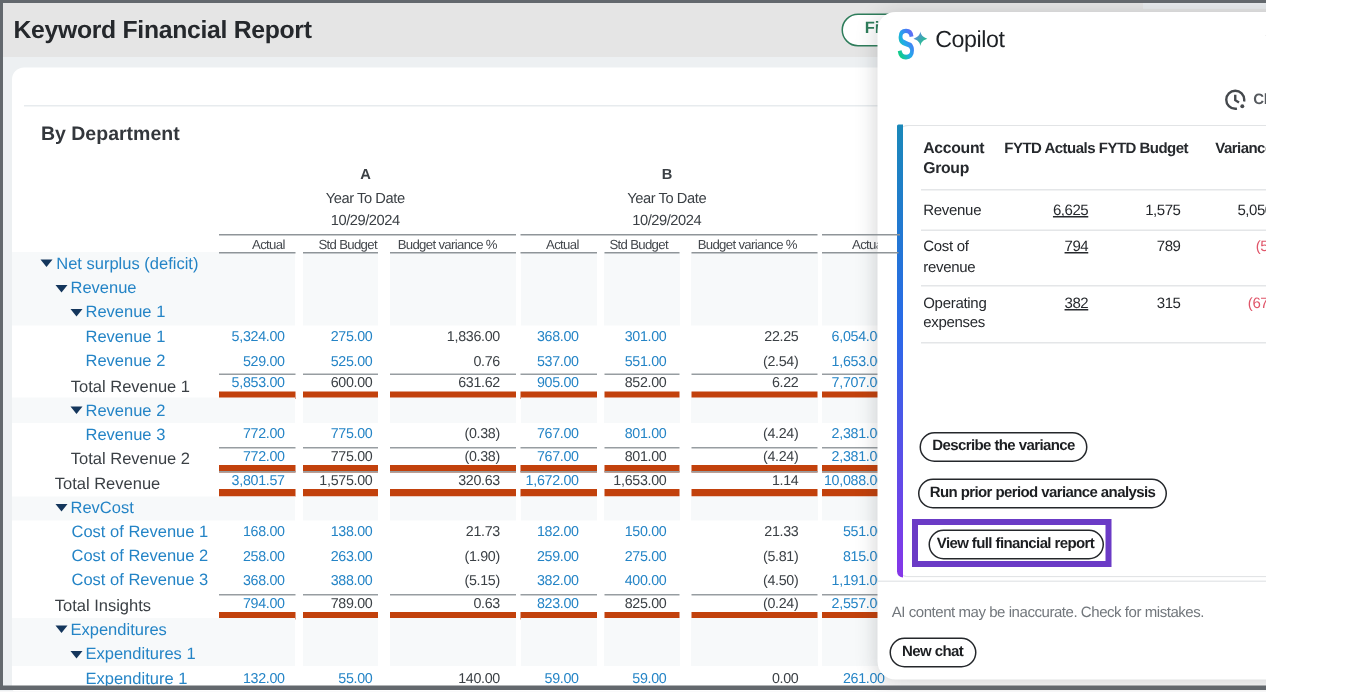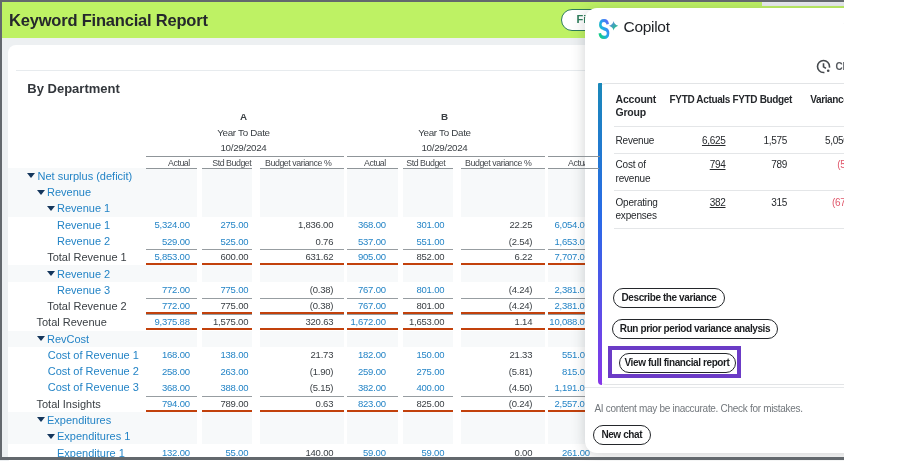--- a/index.html
+++ b/index.html
@@ -1,22 +1,22 @@
 <!DOCTYPE html>
 <html><head><meta charset="utf-8"><style>
 *{margin:0;padding:0;box-sizing:border-box}
 body{font-family:"Liberation Sans",sans-serif}
-#wrap{position:relative;width:844px;height:461px;background:#bef264;overflow:hidden}
+#wrap{position:relative;width:844px;height:461px;background:#e5e5e5;overflow:hidden}
 .abs{position:absolute}
 .row{position:absolute;left:0;width:600px;height:16.27px;display:grid;grid-template-columns:146.3px 50.5px 5px 50.5px 7.5px 84.5px 3px 50.5px 5px 50.5px 7.5px 84.5px 3px 50.5px;align-items:center;font-size:9.5px;letter-spacing:-0.2px;color:#3b4045}
 .row .lbl{position:relative;white-space:nowrap;font-size:11px;letter-spacing:0}
 .n{text-align:right;white-space:nowrap}
 .b{color:#2484c6}
 .stripe{background:linear-gradient(90deg,rgba(0,0,0,0) 0px 8px,#f7f9fa 8px 196.8px,rgba(0,0,0,0) 196.8px 201.8px,#f7f9fa 201.8px 252.3px,rgba(0,0,0,0) 252.3px 259.8px,#f7f9fa 259.8px 344.3px,rgba(0,0,0,0) 344.3px 347.3px,#f7f9fa 347.3px 397.8px,rgba(0,0,0,0) 397.8px 402.8px,#f7f9fa 402.8px 453.3px,rgba(0,0,0,0) 453.3px 460.8px,#f7f9fa 460.8px 545.3px,rgba(0,0,0,0) 545.3px 548.3px,#f7f9fa 548.3px 600px)}
-.t{border-top:1px solid #979da1;border-bottom:2px solid #c2410c;height:100%;display:flex;align-items:center;justify-content:flex-end}
+.t{border-top:1px solid #979da1;border-bottom:5px solid #c2410c;height:100%;display:flex;align-items:center;justify-content:flex-end}
 .tri{position:absolute;width:0;height:0;border-left:4px solid transparent;border-right:4px solid transparent;border-top:5px solid #14365c;top:-2.5px}
 .hl{position:absolute;background:#8f9599;height:1.2px;z-index:3}
 .hc{position:absolute;font-size:8.8px;letter-spacing:-0.45px;color:#45494e;text-align:center}
 .gh{position:absolute;font-size:9.8px;letter-spacing:-0.3px;color:#3b4045;text-align:center}
 .pill{position:absolute;border:1.5px solid #24272b;border-radius:14px;background:#fff;font-weight:bold;font-size:10px;letter-spacing:-0.4px;color:#1c1e21;display:flex;align-items:center;justify-content:center;white-space:nowrap}
 .cprow{position:absolute;left:31px;width:233px;font-size:10.5px;letter-spacing:-0.2px;color:#26292d;line-height:13.8px}
 .cprow .vv{position:absolute;top:0;font-size:10px;letter-spacing:-0.3px}
 </style></head>
 <body>
 <div id="wrap">
@@ -140,21 +140,21 @@
         <div class="n t" style="grid-column:6;padding-right:11px">(0.38)</div>
         <div class="n b t" style="grid-column:8;padding-right:12px">767.00</div>
         <div class="n t" style="grid-column:10;padding-right:9px">801.00</div>
         <div class="n t" style="grid-column:12;padding-right:13px">(4.24)</div>
         <div class="n b t" style="grid-column:14;padding-right:9px">2,381.00</div>
       </div>
 <div class="row " style="top:314.23px">
         <div class="lbl" style="grid-column:1">
           <span style="position:absolute;left:36.5px;top:50%;transform:translateY(-50%);color:#3b4045">Total Revenue</span>
         </div>
-        <div class="n b t" style="grid-column:2;padding-right:7px">9,375.88</div>
+        <div class="n b t" style="grid-column:2;padding-right:7px">3,801.57</div>
         <div class="n t" style="grid-column:4;padding-right:4px">1,575.00</div>
         <div class="n t" style="grid-column:6;padding-right:11px">320.63</div>
         <div class="n b t" style="grid-column:8;padding-right:12px">1,672.00</div>
         <div class="n t" style="grid-column:10;padding-right:9px">1,653.00</div>
         <div class="n t" style="grid-column:12;padding-right:13px">1.14</div>
         <div class="n b t" style="grid-column:14;padding-right:9px">10,088.00</div>
       </div>
 <div class="row stripe" style="top:330.50px">
         <div class="lbl" style="grid-column:1">
           <span class="tri" style="left:37px"></span>

